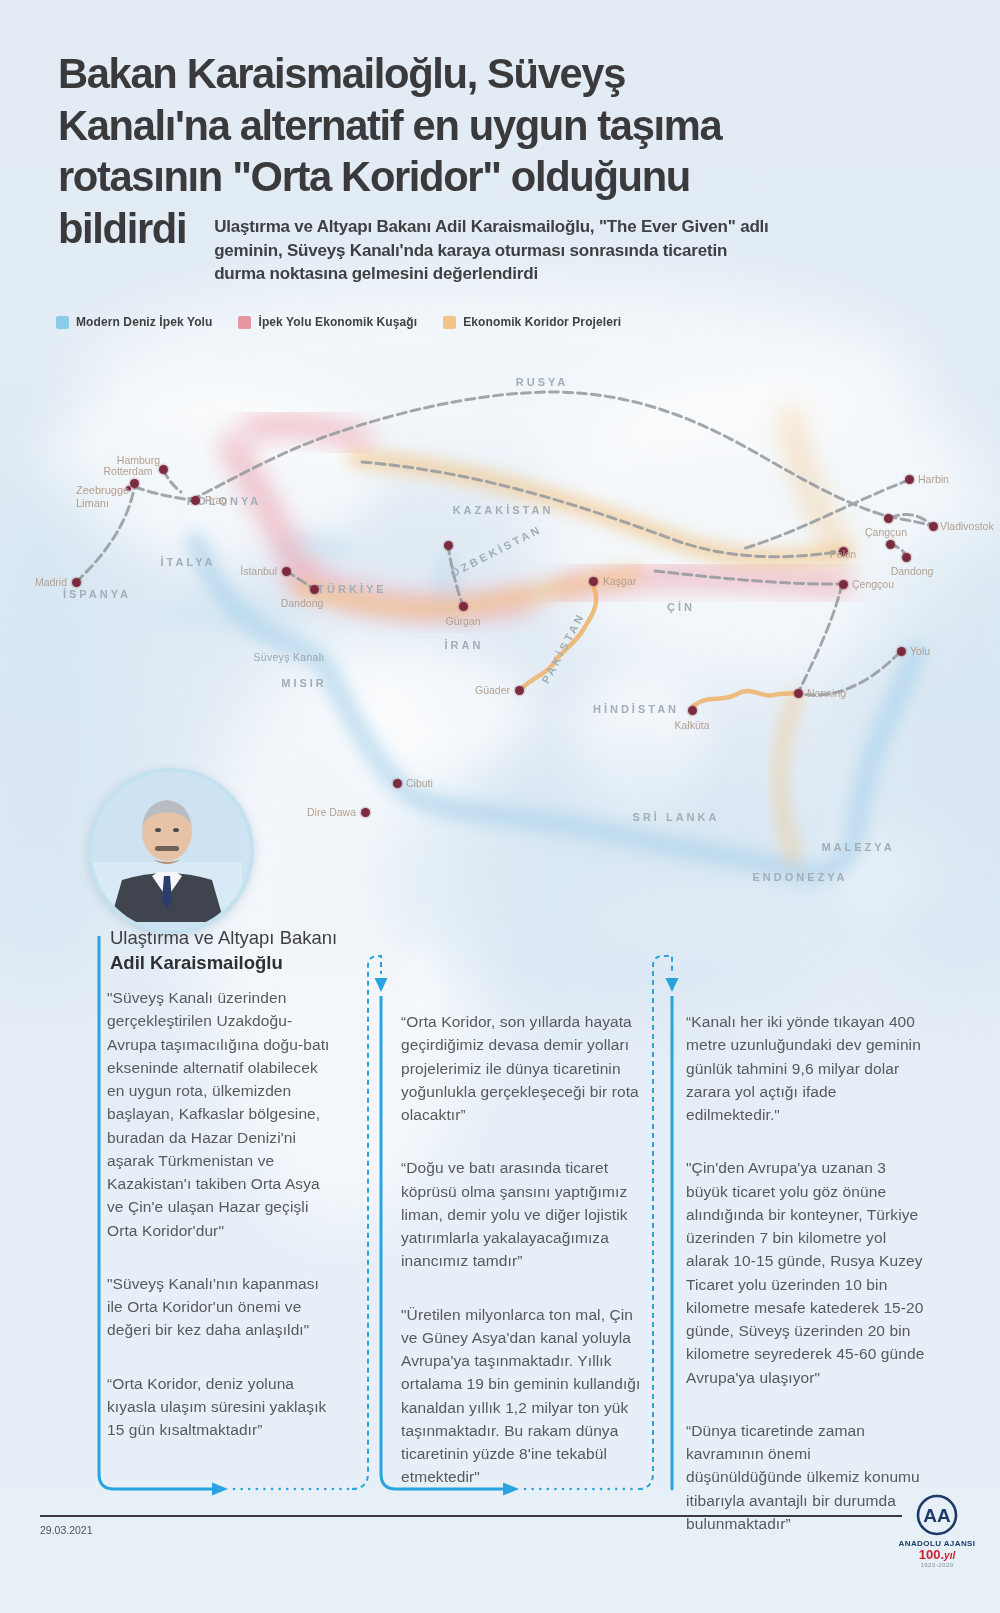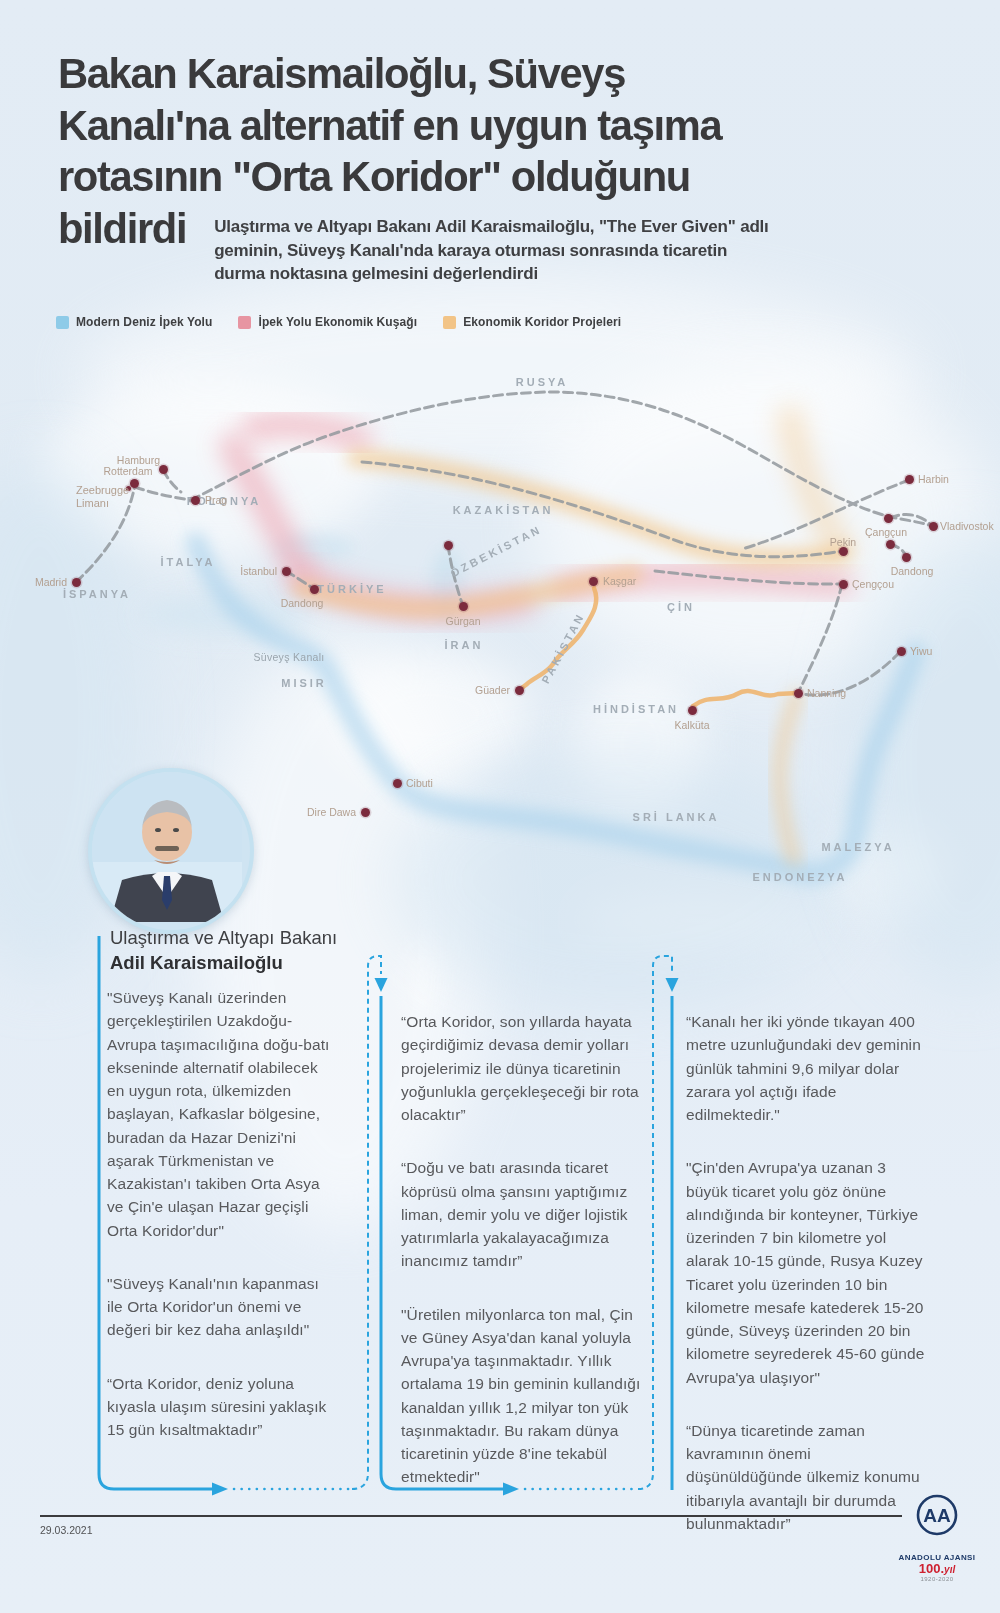--- a/index.html
+++ b/index.html
@@ -47,21 +47,21 @@
   
   .quote-col{position:absolute;z-index:5}
   .quote-col p{margin:0 0 30px;font-size:15.5px;color:#58595c;line-height:1.5;letter-spacing:.1px}
   #quote-col-1{left:107px;top:986px;width:232px}
   #quote-col-2{left:401px;top:1010px;width:242px}
   #quote-col-3{left:686px;top:1010px;width:240px}
   
   .footer-rule{position:absolute;left:40px;top:1515px;width:862px;height:2px;background:#3b3b3d;z-index:6}
   .footer-date{position:absolute;left:40px;top:1524px;font-size:10.5px;color:#515254;z-index:6}
   .agency{position:absolute;left:893px;top:1492px;width:88px;text-align:center;z-index:6}
-  .agency-name{font-size:8px;font-weight:800;color:#1e3a68;letter-spacing:.4px;margin-top:15px}
+  .agency-name{font-size:8px;font-weight:800;color:#1e3a68;letter-spacing:.4px;margin-top:1px}
   .agency-100{font-size:13px;font-weight:800;color:#ce2130;line-height:1.1}
   .agency-100 .yil{font-size:10px;font-style:italic;font-weight:700}
   .agency-years{font-size:6px;color:#8a8f94;letter-spacing:.5px}
   .layer-routes{position:absolute;inset:0;z-index:1}
   .layer-flow{position:absolute;inset:0;z-index:4;pointer-events:none}
 </style>
 </head>
 <body>
 
 <div class="page">
@@ -176,25 +176,25 @@
       <div class="city-label" style="left: 510px; top: 690px; transform: translate(-100%, -50%);">Güader</div>
       <div class="city-dot" style="height: 9px; width: 9px; left: 392.5px; top: 778.5px;"></div>
       <div class="city-label" style="left: 406px; top: 783px; transform: translate(0px, -50%);">Cibuti</div>
       <div class="city-dot" style="height: 9px; width: 9px; left: 360.5px; top: 807.5px;"></div>
       <div class="city-label" style="left: 356px; top: 812px; transform: translate(-100%, -50%);">Dire Dawa</div>
       <div class="city-dot" style="height: 9px; width: 9px; left: 687.5px; top: 705.5px;"></div>
       <div class="city-label" style="left: 692px; top: 725px; transform: translate(-50%, -50%);">Kalküta</div>
       <div class="city-dot" style="height: 9px; width: 9px; left: 793.5px; top: 688.5px;"></div>
       <div class="city-label" style="left: 807px; top: 693px; transform: translate(0px, -50%);">Nanning</div>
       <div class="city-dot" style="height: 9px; width: 9px; left: 896.5px; top: 646.5px;"></div>
-      <div class="city-label" style="left: 910px; top: 651px; transform: translate(0px, -50%);">Yiwu</div>
+      <div class="city-label" style="left: 910px; top: 651px; transform: translate(0px, -50%);">Yolu</div>
       <div class="city-dot" style="height: 9px; width: 9px; left: 838.5px; top: 579.5px;"></div>
       <div class="city-label" style="left: 852px; top: 584px; transform: translate(0px, -50%);">Çengçou</div>
       <div class="city-dot" style="height: 9px; width: 9px; left: 838.5px; top: 546.5px;"></div>
-      <div class="city-label" style="left: 843px; top: 542px; transform: translate(-50%, -50%);">Pekin</div>
+      <div class="city-label" style="left: 843px; top: 554px; transform: translate(-50%, -50%);">Pekin</div>
       <div class="city-dot" style="height: 9px; width: 9px; left: 904.5px; top: 474.5px;"></div>
       <div class="city-label" style="left: 918px; top: 479px; transform: translate(0px, -50%);">Harbin</div>
       <div class="city-dot" style="height: 9px; width: 9px; left: 883.5px; top: 513.5px;"></div>
       <div class="city-label" style="left: 886px; top: 532px; transform: translate(-50%, -50%);">Çangçun</div>
       <div class="city-dot" style="height: 9px; width: 9px; left: 928.5px; top: 521.5px;"></div>
       <div class="city-label" style="left: 940px; top: 526px; transform: translate(0px, -50%);">Vladivostok</div>
       <div class="city-dot" style="height: 9px; width: 9px; left: 901.5px; top: 552.5px;"></div>
       <div class="city-label" style="left: 906px; top: 571px; transform: translate(-50%, -50%); padding-left: 12px;">Dandong</div>
       <div class="city-dot" style="height: 9px; width: 9px; left: 443.5px; top: 540.5px;"></div>
       <div class="city-dot" style="height: 9px; width: 9px; left: 885.5px; top: 539.5px;"></div>

